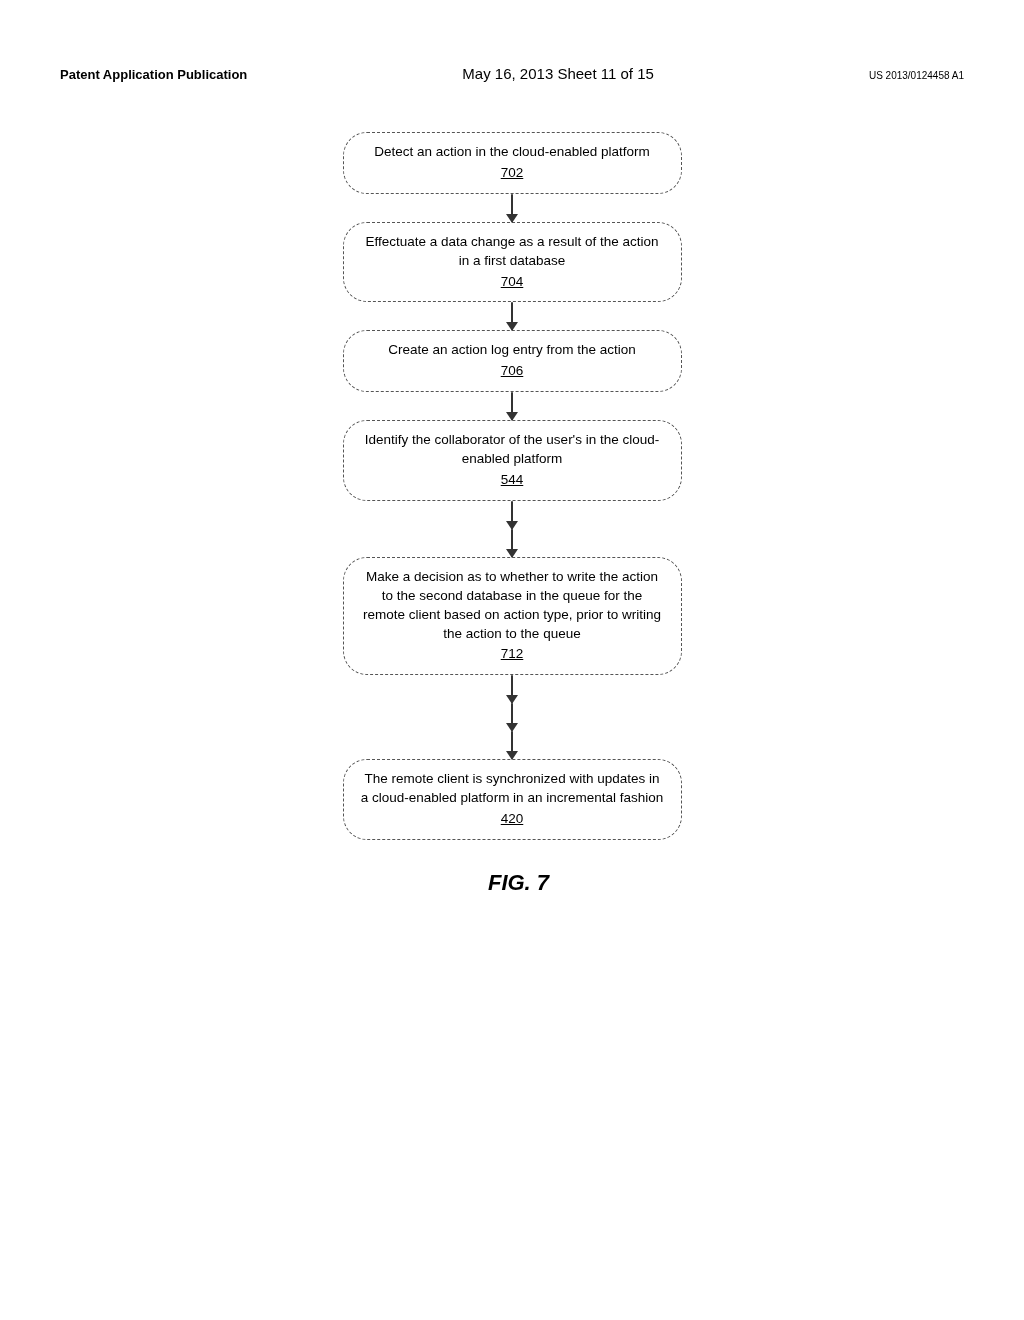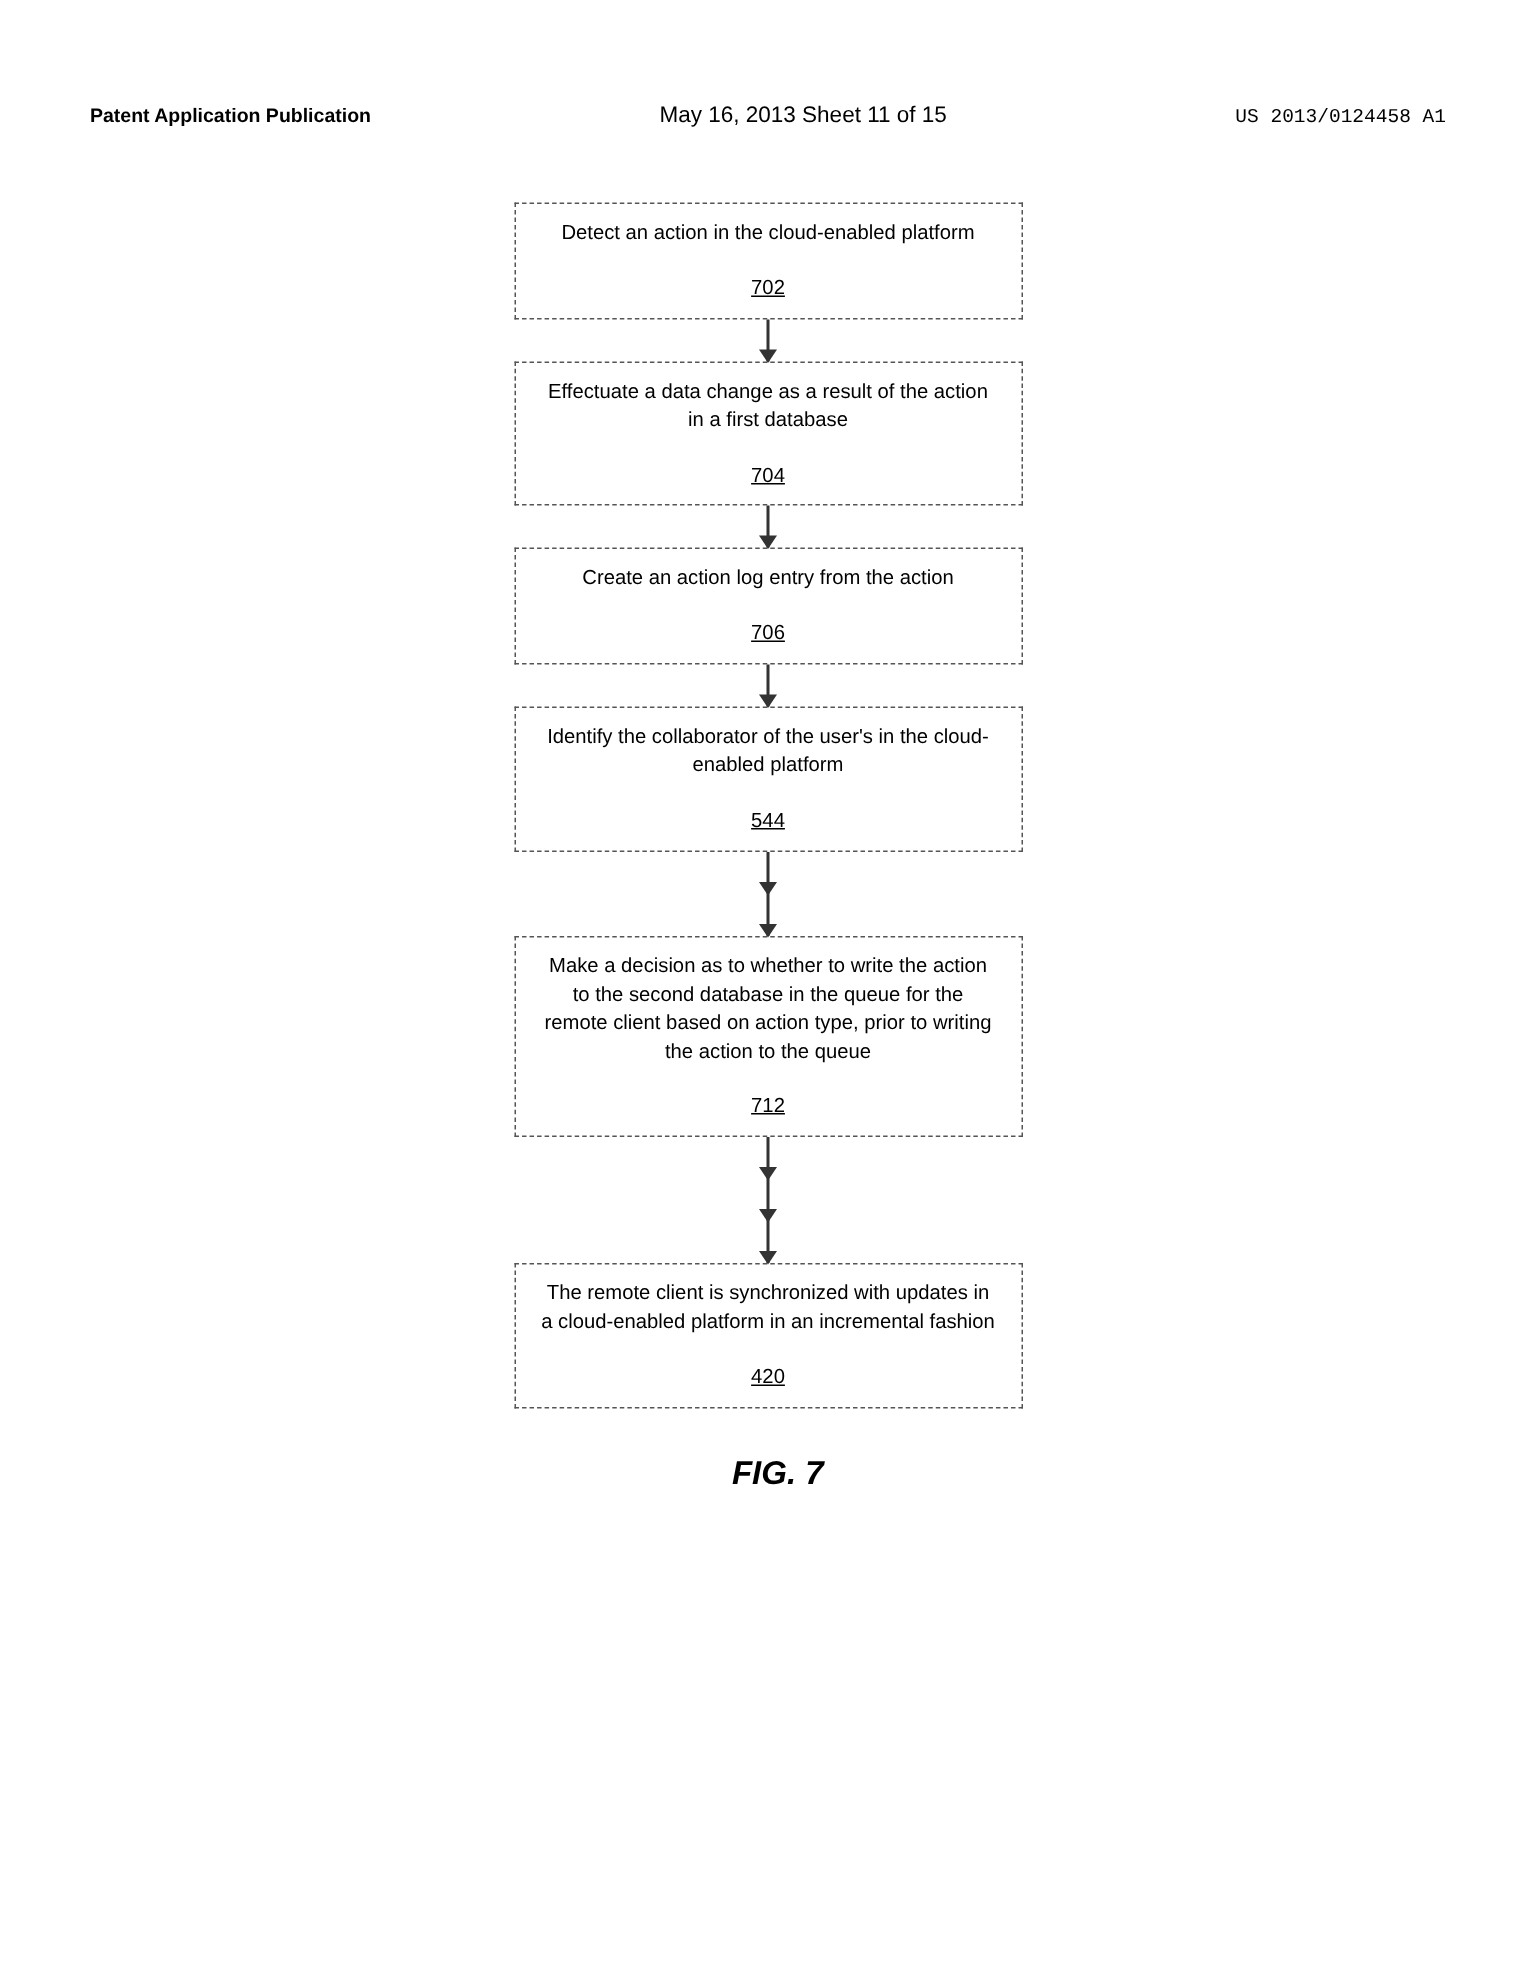--- a/index.html
+++ b/index.html
@@ -1,15 +1,15 @@
 <!DOCTYPE html>
 <html><head>
   <meta charset="utf-8">
   <style>
-    * { margin: 0; padding: 0; box-sizing: border-box; }
+    * { margin: 0; padding: 0; box-sizing: border-box; border-radius: 24px; }
     body {
       background: #fff;
       font-family: Arial, sans-serif;
       width: 1024px;
       min-height: 1320px;
       position: relative;
     }
     .page {
       width: 1024px;
       min-height: 1320px;
@@ -27,22 +27,22 @@
     .header-left {
       font-size: 13px;
       font-weight: bold;
       font-family: Arial, sans-serif;
     }
     .header-center {
       font-size: 15px;
       font-family: Arial, sans-serif;
     }
     .header-right {
-      font-size: 13px;
-      font-family: Liberation Mono, monospace;
+      font-size: 10px;
+      font-family: Liberation Sans, sans-serif;
       margin-top: 42px;
     }
     .diagram-container {
       display: flex;
       flex-direction: column;
       align-items: center;
       padding: 40px 0 20px 0;
     }
     .flowchart {
       display: flex;
@@ -62,21 +62,21 @@
       padding: 10px 16px;
       background: #fff;
       font-size: 13.5px;
       font-family: Arial, sans-serif;
       line-height: 1.4;
     }
     .flow-box .step-num {
       text-decoration: underline;
       font-size: 13.5px;
       display: block;
-      margin-top: 18px;
+      margin-top: 2px;
     }
     .arrow {
       width: 2px;
       height: 28px;
       background: #333;
       position: relative;
       display: flex;
       flex-direction: column;
       align-items: center;
     }

